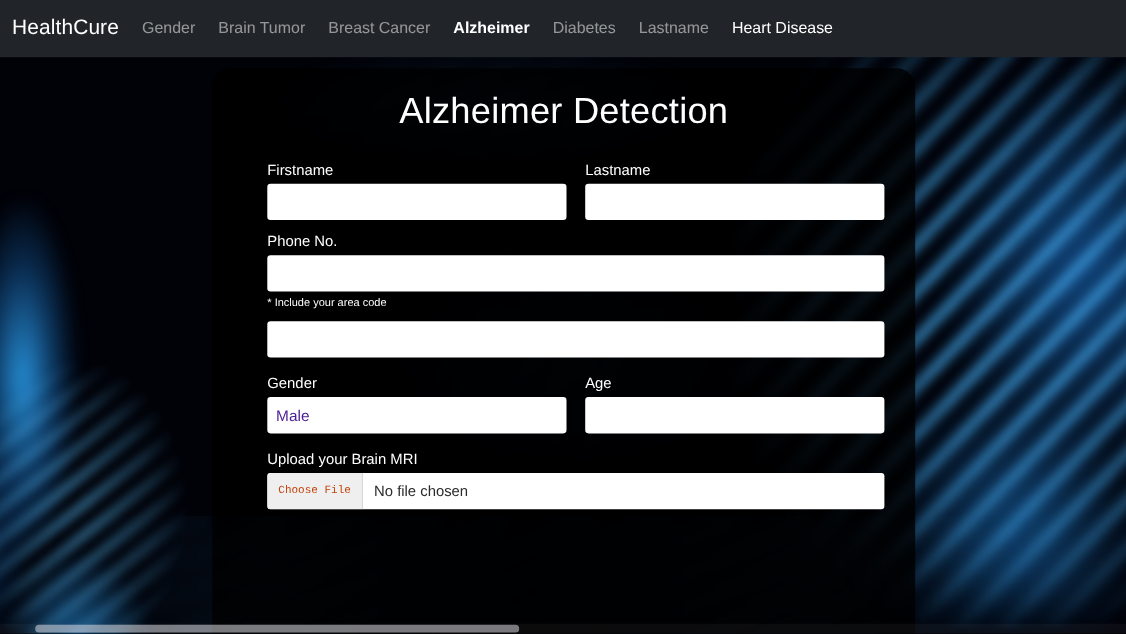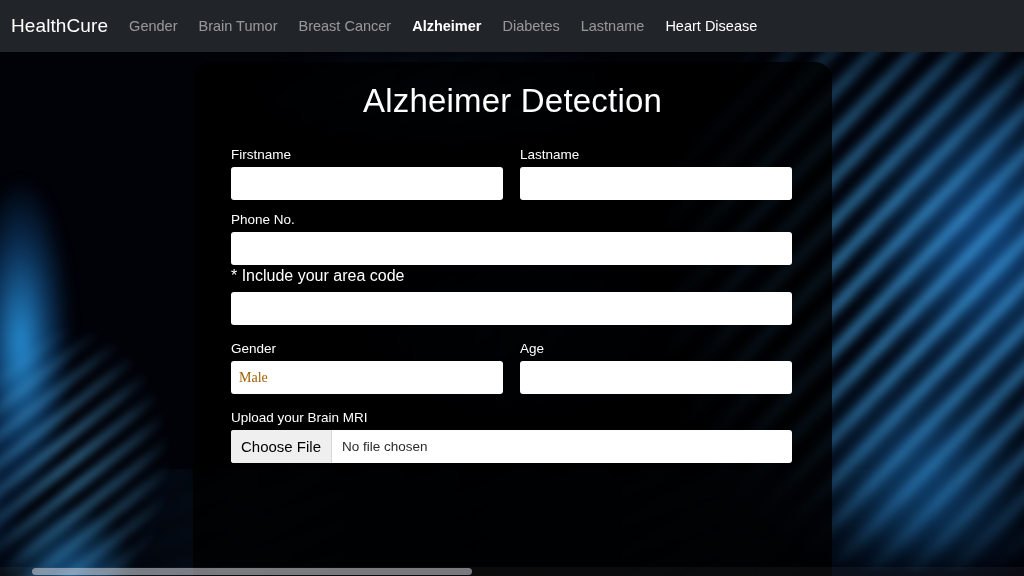--- a/index.html
+++ b/index.html
@@ -168,21 +168,21 @@
     width: 639px;
     text-align: center;
     color: #ffffff;
     font-size: 33px;
     font-weight: normal;
     letter-spacing: .2px;
   }
 
   #form {
     position: absolute;
-    left: 38px;
+    left: 50px;
     top: 85px;
     width: 561px;
   }
 
   .row { display: flex; gap: 17px; }
   .col { flex: 1; min-width: 0; }
   .fld { margin-bottom: 12px; }
 
   .lbl {
     display: block;
@@ -201,36 +201,36 @@
     border-radius: 3px;
     font-family: "Liberation Sans", sans-serif;
     font-size: 14px;
     color: #495057;
     padding: 0 11px;
     outline: none;
   }
 
   .hint {
     color: #ffffff;
-    font-size: 16px;
+    font-size: 10px;
     line-height: 15px;
     margin-top: 3px;
     margin-bottom: 9px;
   }
 
   .sel {
     display: block;
     width: 100%;
     height: 33px;
     background: #ffffff;
     border: none;
     border-radius: 3px;
-    font-family: Liberation Serif, serif;
+    font-family: Liberation Sans, sans-serif;
     font-size: 14px;
-    color: #a16207;
+    color: #4c1d95;
     padding: 0 8px;
     outline: none;
     -webkit-appearance: none;
     appearance: none;
   }
 
   .filewrap {
     display: flex;
     align-items: stretch;
     width: 100%;
@@ -238,24 +238,25 @@
     background: #ffffff;
     border-radius: 3px;
     overflow: hidden;
   }
   .filebtn {
     display: flex;
     align-items: center;
     padding: 0 10px;
     background: #efefef;
     border-right: 1px solid #d8d8d8;
-    color: #000000;
-    font-size: 15px;
+    color: #c2410c;
+    font-size: 10px;
     white-space: nowrap;
     cursor: pointer;
+    font-family: Liberation Mono, monospace;
   }
   .filetxt {
     display: flex;
     align-items: center;
     padding-left: 10px;
     color: #2b2b2b;
     font-size: 13.5px;
   }
 
   #submit {

